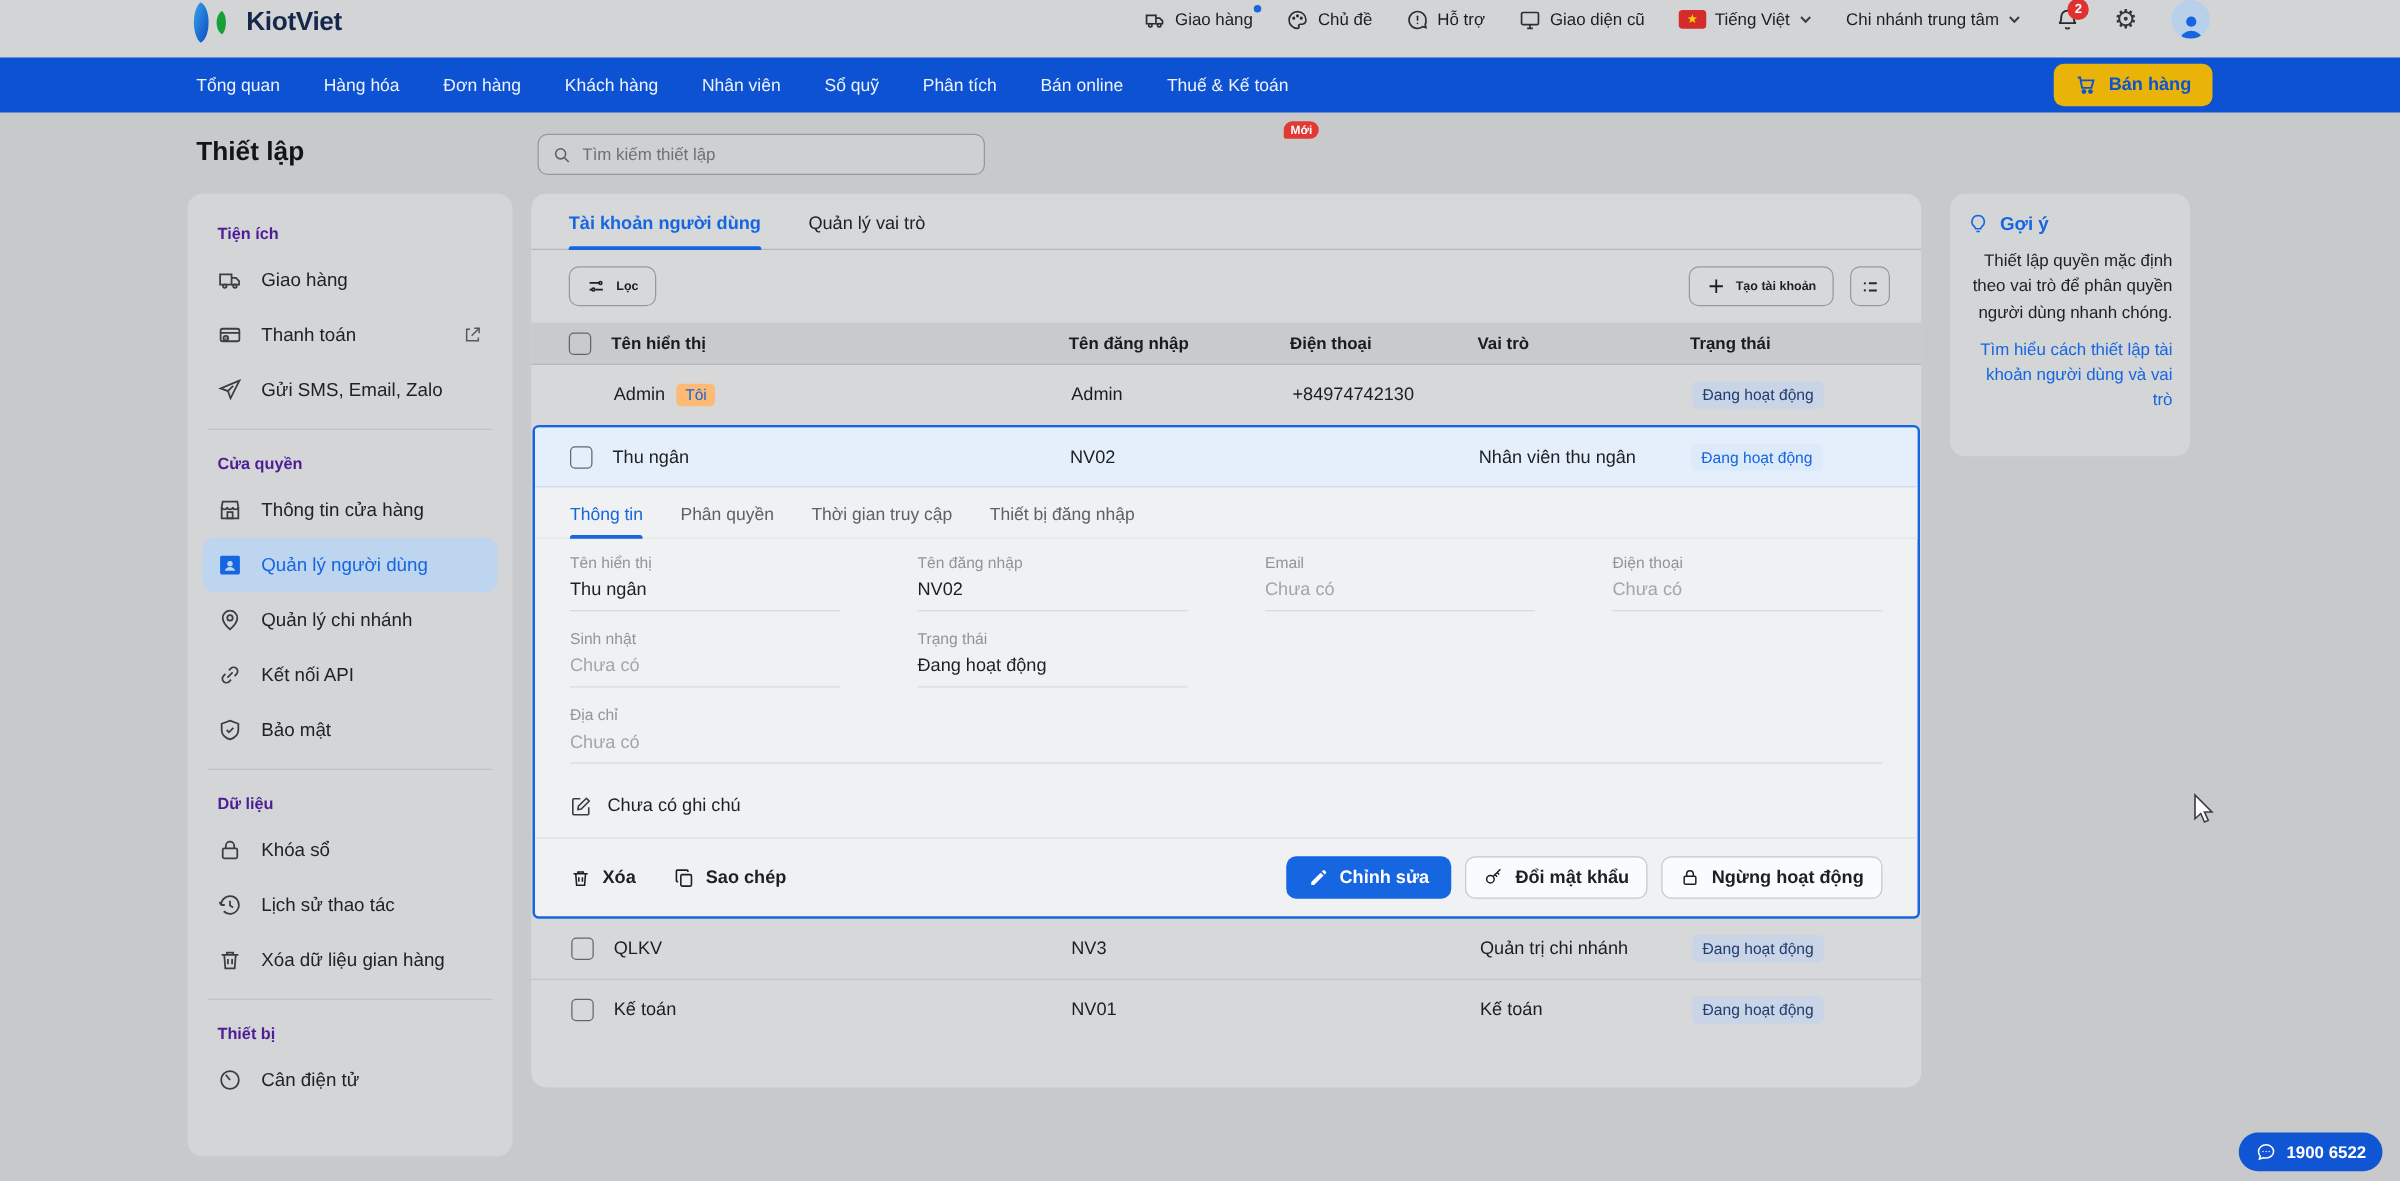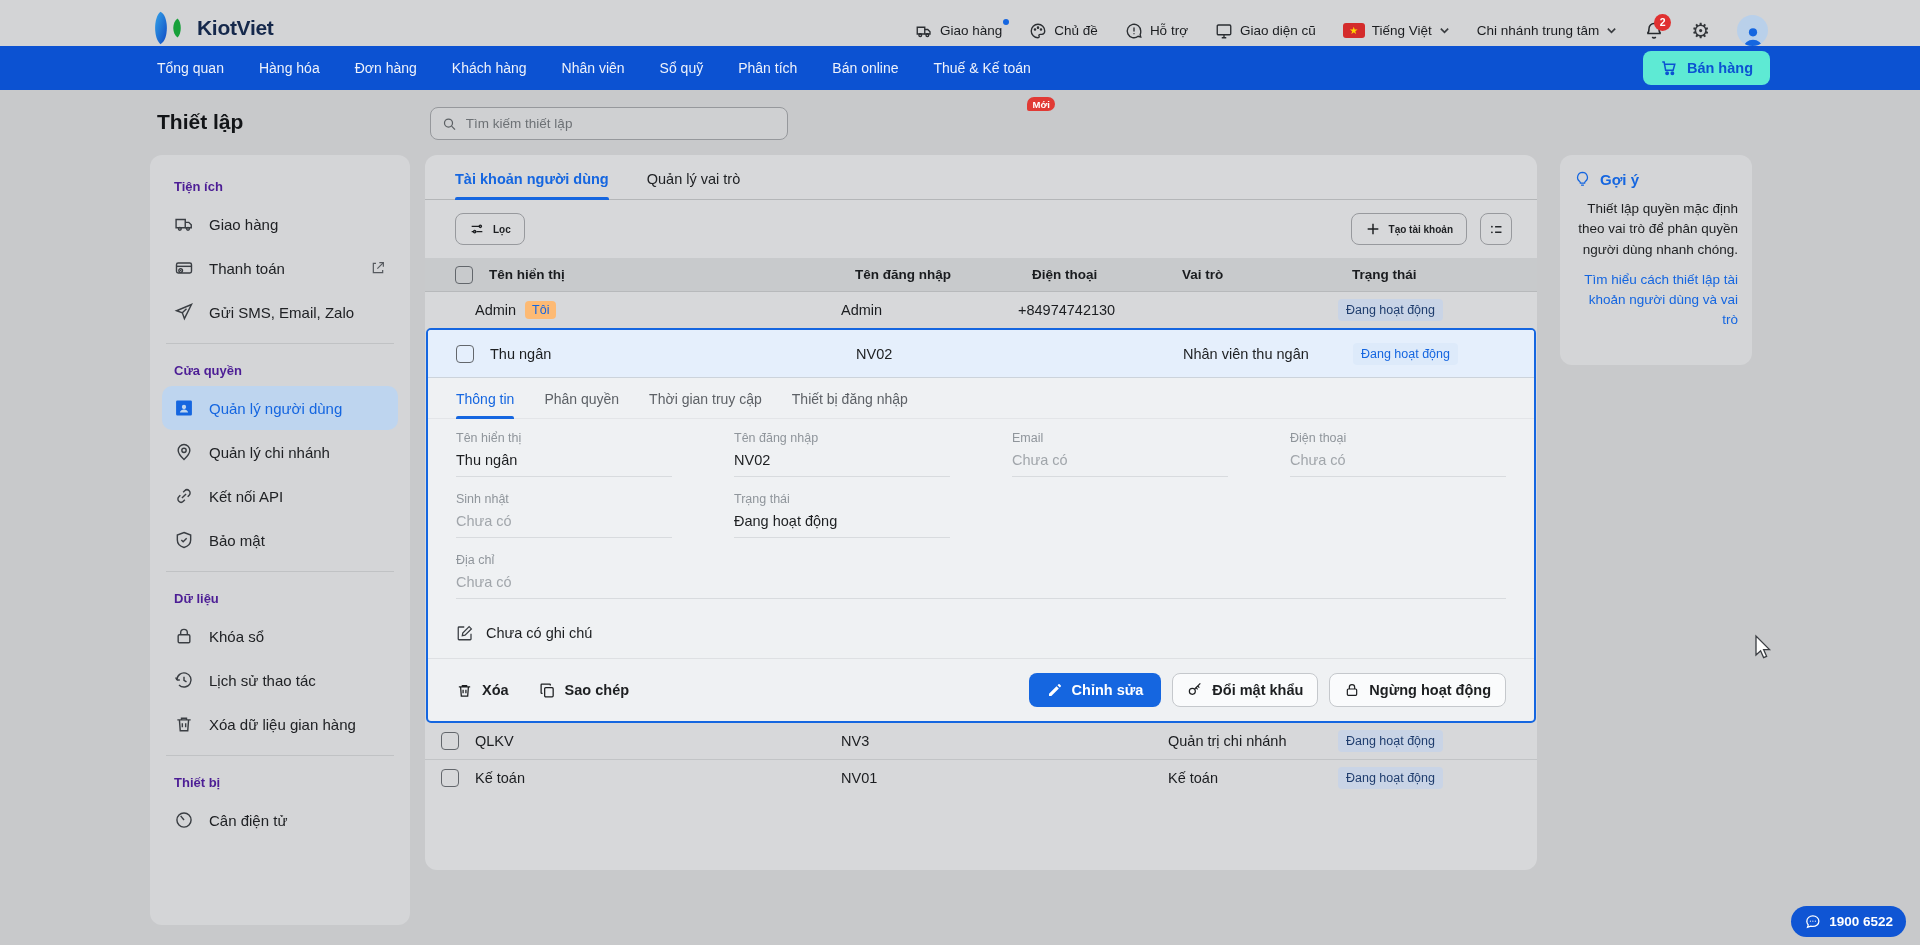--- a/index.html
+++ b/index.html
@@ -2,21 +2,21 @@
 <html><head>
 <meta charset="utf-8">
 <style>
   * { margin:0; padding:0; box-sizing:border-box; }
   html,body { width:1920px; height:945px; overflow:hidden; }
   body { font-family:"Liberation Sans", sans-serif; background:#c8c9cb; position:relative; color:#1d1f21; }
   svg { display:block; }
 
   
   .topbar { position:absolute; top:0; left:0; width:100%; height:46px; background:#d3d4d6;
-            display:flex; align-items:flex-end; padding:0 152px 0 150px; }
+            display:flex; align-items:flex-start; padding:0 152px 0 150px; }
   .brand { display:flex; align-items:center; gap:9px; }
   .brand-name { font-size:21px; font-weight:800; color:#15284b; letter-spacing:-0.3px; }
   .topbar-right { margin-left:auto; display:flex; align-items:center; gap:27px; }
   .tb-item { display:flex; align-items:center; gap:7px; font-size:13.5px; color:#1b1d20; cursor:pointer; position:relative; }
   .tb-item .ticon { color:#2b2e32; }
   .tb-dot { position:absolute; top:-3px; right:-7px; width:6px; height:6px; border-radius:50%; background:#1566e0; }
   .flag { width:22px; height:15px; background:#d42b2b; border-radius:3px; display:flex; align-items:center; justify-content:center;
           color:#ffd400; font-size:10px; line-height:1; }
   .chev { color:#3a3d41; }
   .bell-wrap { position:relative; cursor:pointer; color:#26292d; }
@@ -25,21 +25,21 @@
   .gear { font-size:21px; color:#33363a; cursor:pointer; line-height:1; }
   .avatar { width:31px; height:31px; border-radius:50%; background:#b9d0ea; display:flex; align-items:flex-end; justify-content:center;
             overflow:hidden; cursor:pointer; }
 
   
   .navbar { position:absolute; top:46px; left:0; width:100%; height:44px; background:#0c52d2;
             display:flex; align-items:center; gap:35px; padding:0 150px 0 157px; }
   .nav-item { color:#eef2fb; font-size:14px; font-weight:500; cursor:pointer; position:relative; white-space:nowrap; }
   .nav-new { position:absolute; top:-10px; right:-24px; background:#e13a35; color:#fff; font-size:9.5px; font-weight:700;
              padding:1.5px 5px; border-radius:7px 7px 7px 2px;margin-top:47px; }
-  .sell-btn { margin-left:auto; background:#5eead4; color:#0c52d2; font-size:14.5px; font-weight:700;
+  .sell-btn { margin-left:auto; background:#eab308; color:#0c52d2; font-size:14.5px; font-weight:700;
               border:none; border-radius:8px; padding:8px 17px; display:flex; align-items:center; gap:9px; cursor:pointer; }
 
   
   .page-title { position:absolute; left:157px; top:110px; font-size:21px; font-weight:700; color:#121417; }
   .search-box { position:absolute; left:430px; top:107px; width:358px; height:33px; border:1px solid #96989c; border-radius:8px;
                 background:#cfd0d2; display:flex; align-items:center; padding:0 11px; gap:9px; }
   .search-box input { border:none; outline:none; background:transparent; font-size:13.5px; color:#2a2d31; width:100%;
                       font-family:"Liberation Sans", sans-serif; }
   .search-box input::placeholder { color:#6d7175; }
   .search-box .sicon { color:#5c6064; }
@@ -64,21 +64,21 @@
   .tab.active::after { content:""; position:absolute; left:0; right:0; bottom:-1px; height:3px; background:#1566e0; border-radius:2px 2px 0 0; }
   .toolbar { display:flex; align-items:center; padding:13px 25px 13px 30px; }
   .btn-outline { display:flex; align-items:center; gap:8px; border:1px solid #97999d; border-radius:8px; background:transparent;
                  font-size:10px; font-weight:600; color:#1d1f22; padding:7px 13px; cursor:pointer; font-family:"Liberation Sans", sans-serif; }
   .toolbar-right { margin-left:auto; display:flex; align-items:center; gap:13px; }
   .icon-btn { width:32px; height:32px; border:1px solid #97999d; border-radius:8px; background:transparent; display:flex;
               align-items:center; justify-content:center; cursor:pointer; color:#26292c; }
 
   .tgrid { display:grid; grid-template-columns:34px 366px 177px 150px 170px 1fr; align-items:center; }
   .thead { background:#c8cacc; height:34px; padding:0 30px; border-bottom:1px solid #b7b9bb; font-size:13.5px; font-weight:700; color:#1a1c1f; }
-  .trow { height:36px; padding:0 16px; font-size:14.5px; color:#1b1d20; }
+  .trow { height:48px; padding:0 32px; font-size:14.5px; color:#1b1d20; }
   .trow + .trow { border-top:1px solid #c2c4c6; }
   .checkbox { width:18px; height:18px; border:1.5px solid #63676c; border-radius:4px; background:transparent; cursor:pointer; }
   .name-cell { display:flex; align-items:center; gap:9px; }
   .badge-me { background:#fdba74; color:#1566e0; font-size:12.5px; padding:2px 7px; border-radius:4px; }
   .badge-status { display:inline-block; background:#c9d4e6; color:#1f3d6e; font-size:12.5px; font-weight:500;
                   padding:4px 8px; border-radius:4px; }
   .badge-status.blue { background:#ddeafa; color:#1566e0; }
 
   
   .expanded { margin:0 1px; border:2px solid #1566e0; border-radius:5px; background:#eff1f3; overflow:hidden; }
@@ -261,20 +261,29 @@
   <div class="sb-item">
     <svg class="sbicon" width="20" height="20" viewBox="0 0 24 24" fill="none" stroke="currentColor" stroke-width="1.7">
       <path d="M21 3L3 10.5l7 2.5 2.5 7L21 3z"></path>
         <path d="M10 13l5-5"></path>
     </svg>
     <span>Gửi SMS, Email, Zalo</span>
   </div>
   <div class="sb-divider"></div>
 
   <div class="sb-section-title">Cửa quyền</div>
+  <div class="sb-item">
+    <svg class="sbicon" width="20" height="20" viewBox="0 0 24 24" fill="none" stroke="currentColor" stroke-width="1.7">
+      <path d="M4 9l1-5h14l1 5"></path>
+        <path d="M4 9v11h16V9"></path>
+        <path d="M4 9c0 1.4 1.2 2.5 2.7 2.5S9.3 10.4 9.3 9c0 1.4 1.2 2.5 2.7 2.5s2.7-1.1 2.7-2.5c0 1.4 1.2 2.5 2.7 2.5S20 10.4 20 9"></path>
+        <rect x="9.5" y="14" width="5" height="6"></rect>
+    </svg>
+    <span>Thông tin cửa hàng</span>
+  </div>
   <div class="sb-item active">
     <svg class="sbicon" width="20" height="20" viewBox="0 0 24 24" fill="currentColor">
       <path d="M4 3h16a1.5 1.5 0 0 1 1.5 1.5v15A1.5 1.5 0 0 1 20 21H4a1.5 1.5 0 0 1-1.5-1.5v-15A1.5 1.5 0 0 1 4 3zm8 5.2a2.6 2.6 0 1 0 0 5.2 2.6 2.6 0 0 0 0-5.2zM7 17.5h10c-.6-2.2-2.6-3.6-5-3.6s-4.4 1.4-5 3.6z" fill-rule="evenodd"></path>
     </svg>
     <span>Quản lý người dùng</span>
   </div>
   <div class="sb-item">
     <svg class="sbicon" width="20" height="20" viewBox="0 0 24 24" fill="none" stroke="currentColor" stroke-width="1.7">
       <path d="M12 21s7-6.2 7-11a7 7 0 1 0-14 0c0 4.8 7 11 7 11z"></path>
         <circle cx="12" cy="10" r="2.6"></circle>

